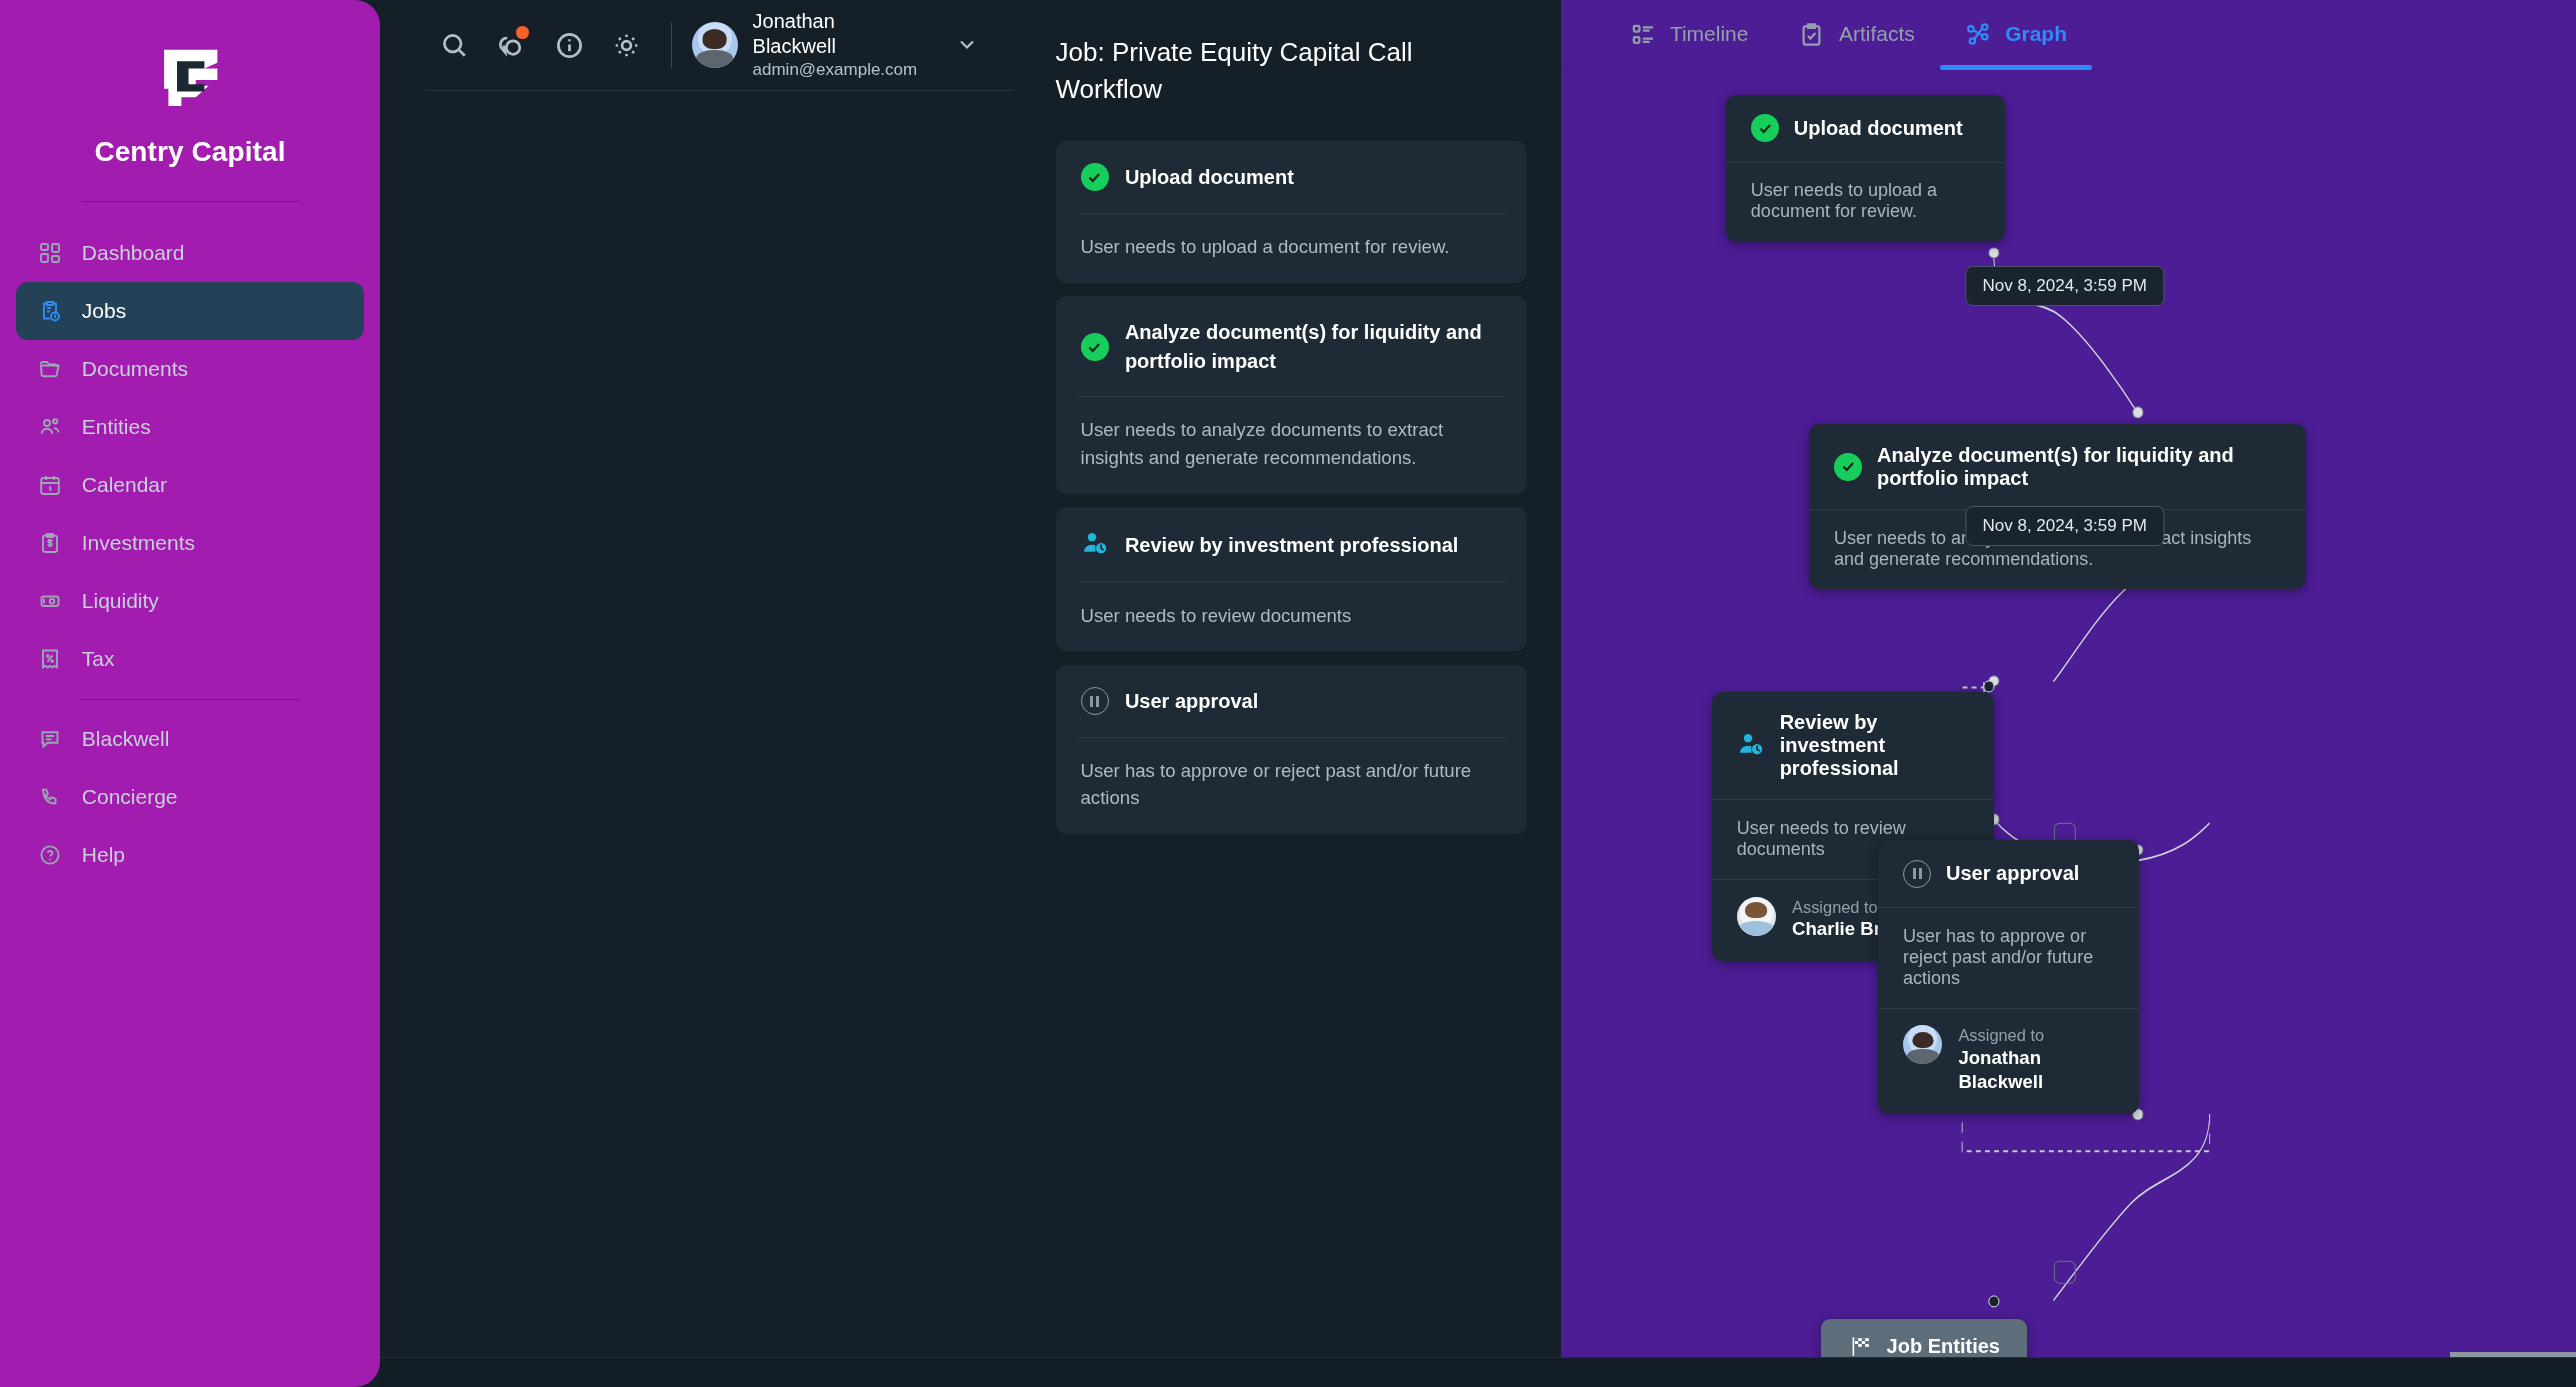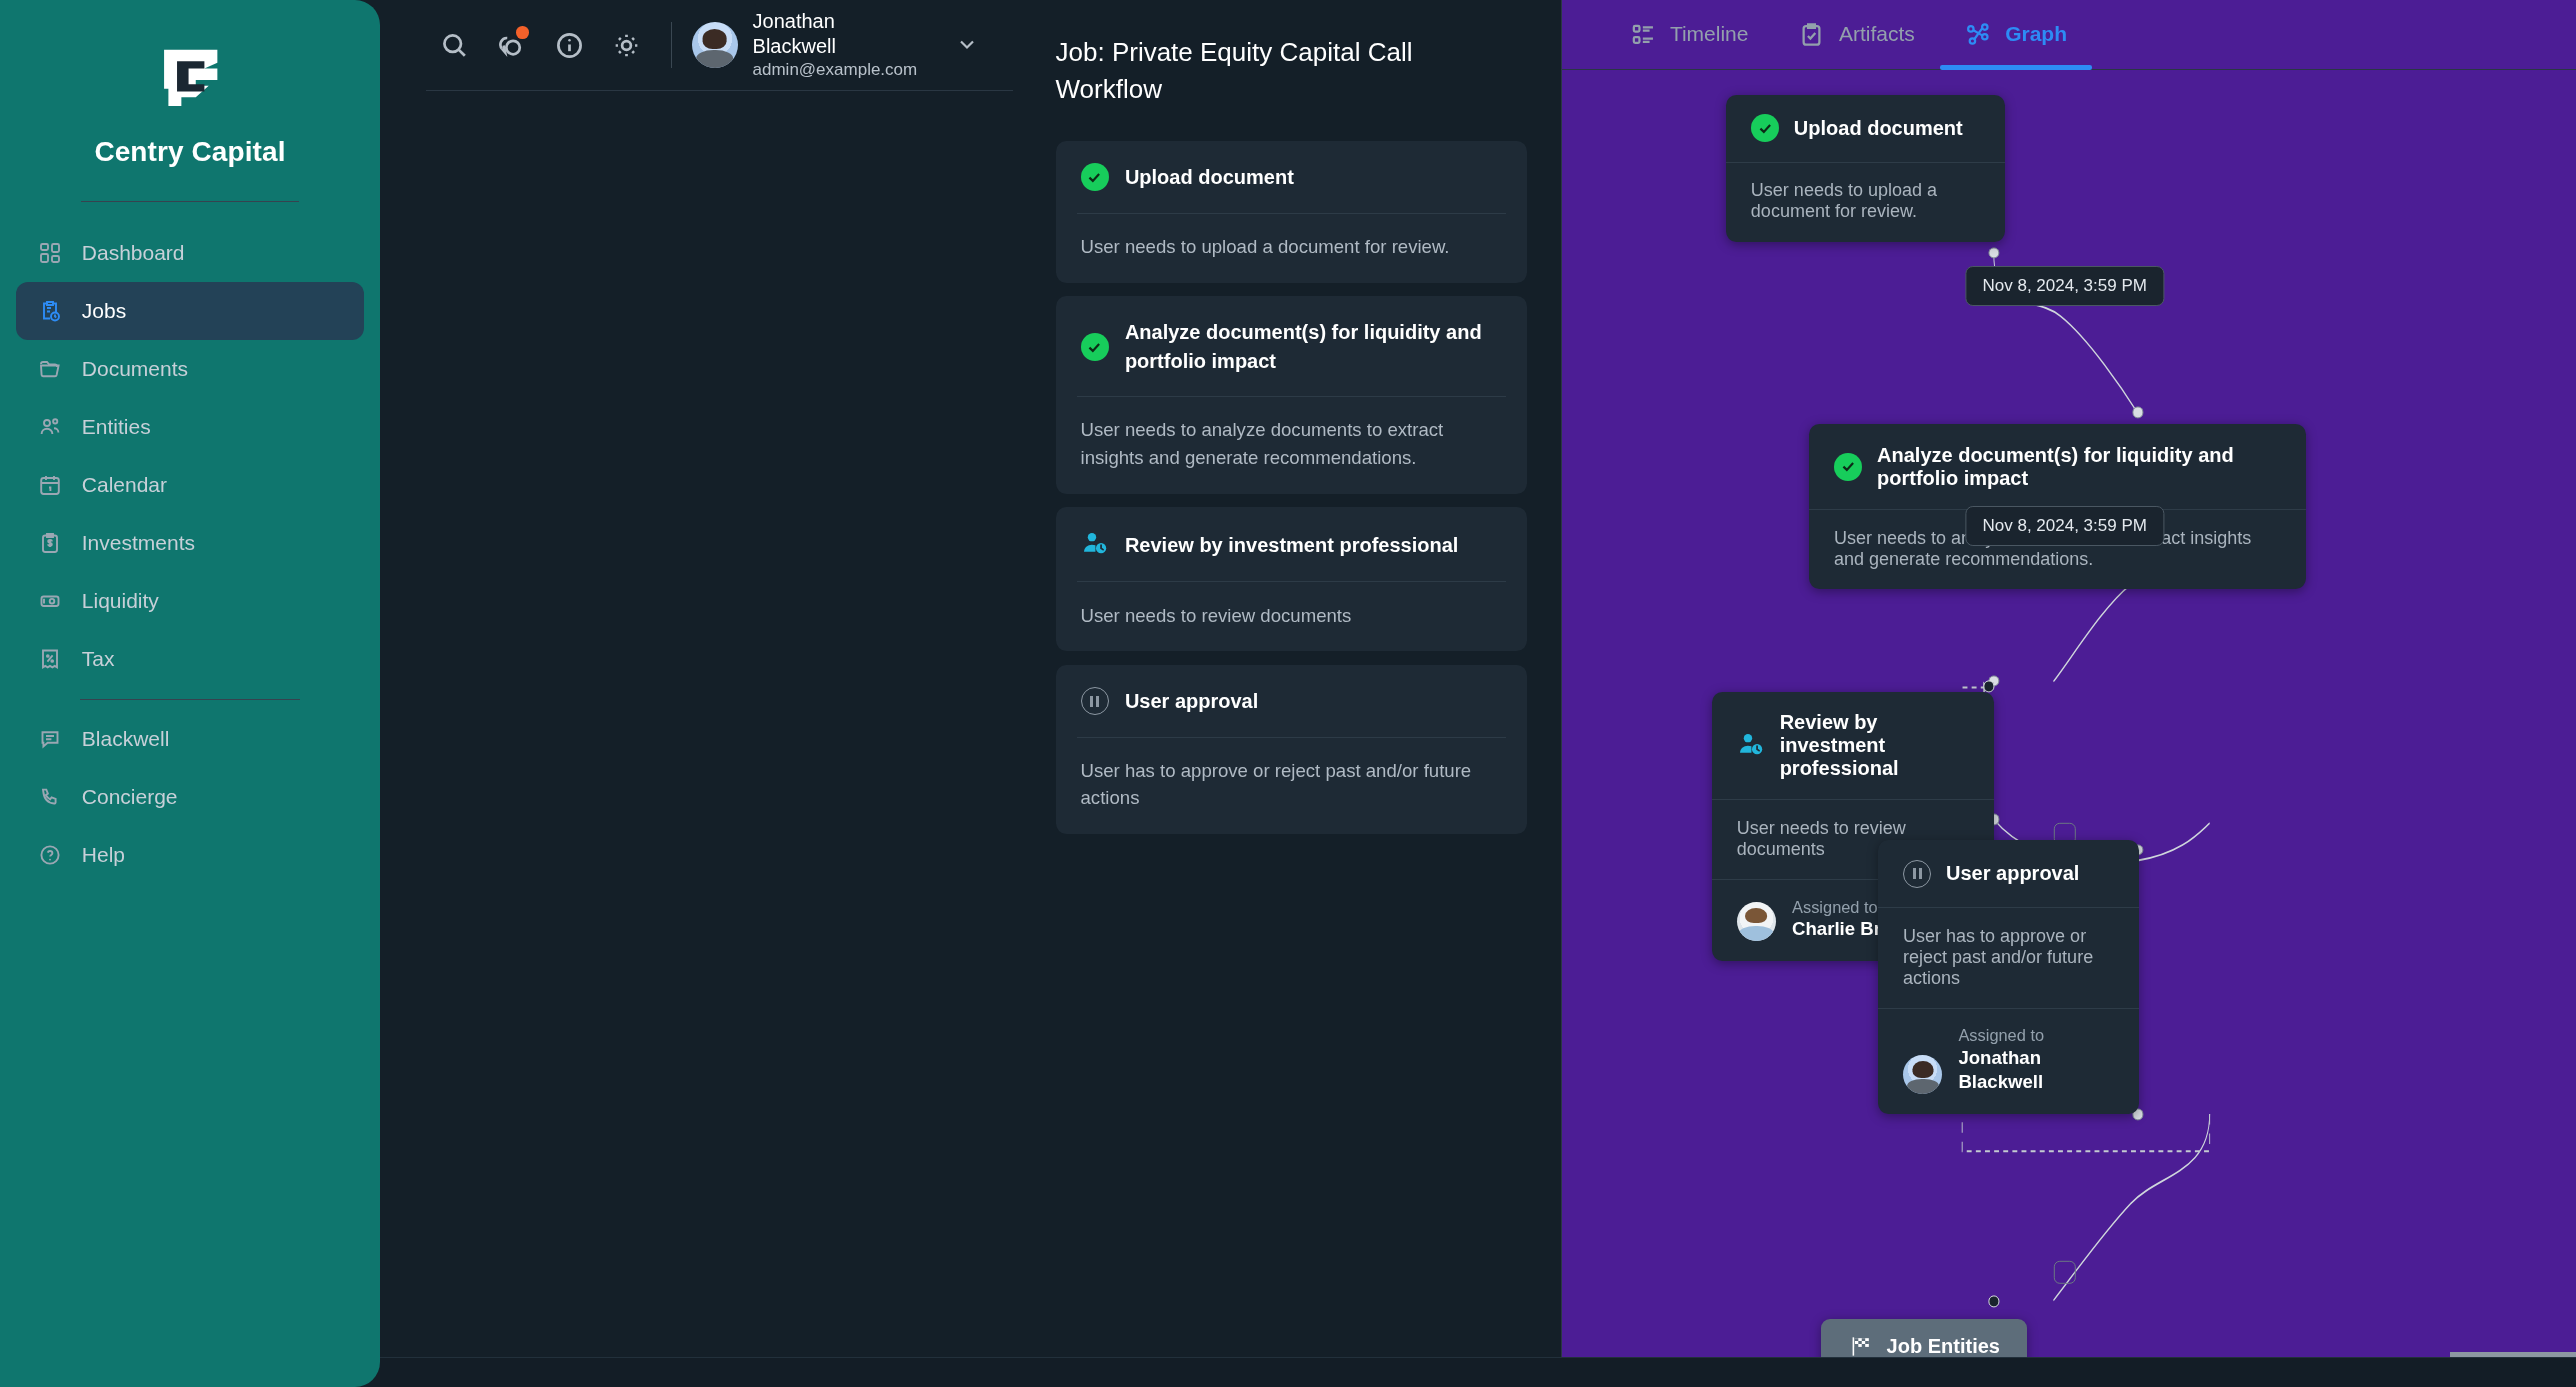--- a/index.html
+++ b/index.html
@@ -7,21 +7,21 @@
     width: 2576px; height: 1387px;
     background: #0f1a22;
     font-family: "Liberation Sans", sans-serif;
     overflow: hidden;
   }
   .app { position: relative; width: 2576px; height: 1387px; display: flex; background:#141f28; }
 
   
   .sidebar {
     width: 380px; height: 1387px; flex: 0 0 380px;
-    background: #0f766e;
+    background: #a21caf;
     border-top-right-radius: 25px;
     border-bottom-right-radius: 25px;
     padding: 0;
     position: relative;
     z-index: 5;
   }
   .brand { padding-top: 39px; text-align: center; }
   .logo-wrap { display:flex; justify-content:center; align-items:center; height: 81px; }
   .brand-name {
     margin-top: 16.4px;
@@ -112,21 +112,21 @@
   .flow svg.edges { position:absolute; left:0; top:0; width:100%; height:100%; overflow:visible; }
 
   .node {
     position:absolute; background:#1e2a35; border-radius: 10.4px;
     box-shadow: 0 2.2px 10.4px rgba(0,0,0,.35);
   }
   .node .n-head { display:flex; align-items:center; gap:15px; padding: 19.4px 25px 19.4px 25px; }
   .node .n-title { font-size: 20px; font-weight:700; color:#ffffff; }
   .node .n-sep { height:0.7px; background:#2e3c48; }
   .node .n-desc { padding: 18px 25px 19.4px 25px; font-size: 18px; color:#aab4be; }
-  .node .n-assign { display:flex; align-items:flex-end; gap: 16.4px; padding: 16.4px 25px 19.4px 25px; }
+  .node .n-assign { display:flex; align-items:flex-start; gap: 16.4px; padding: 16.4px 25px 19.4px 25px; }
   .assign-label { font-size: 16.4px; color:#93a0ac; line-height:1.25; }
   .assign-name { font-size: 18.6px; color:#ffffff; font-weight:700; line-height:1.3; }
   .av-sm { width:39px; height:39px; flex:0 0 39px; }
 
   .edge-label {
     position:absolute; transform: translate(-50%,-50%);
     background:#1a242e; border:0.7px solid #4a5762; border-radius:7.5px;
     padding: 9px 16.4px; font-size: 17px; color:#e4e9ee; white-space:nowrap;
   }
   .edge-sq {

